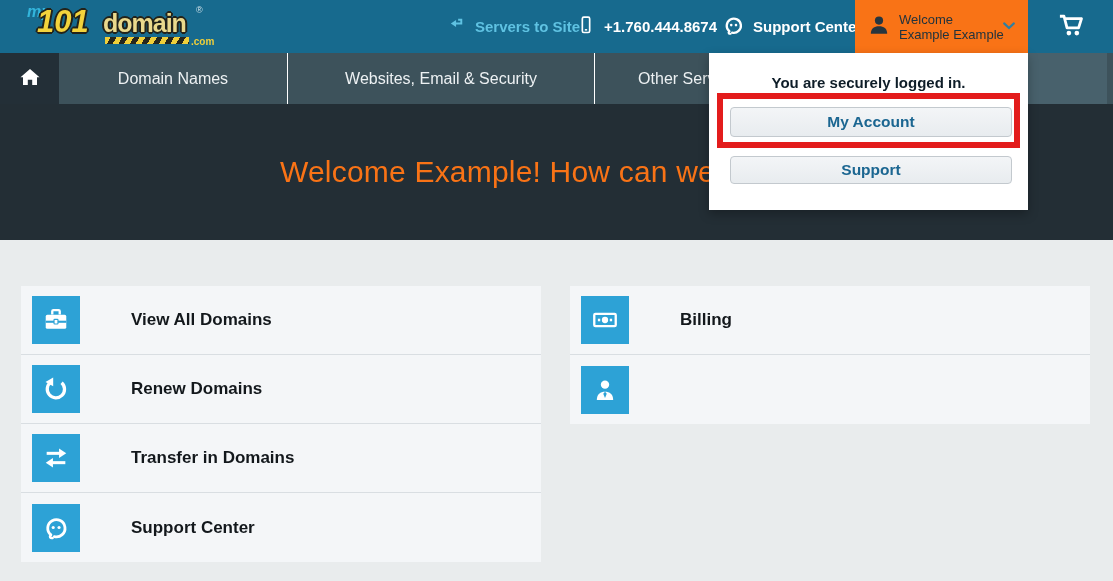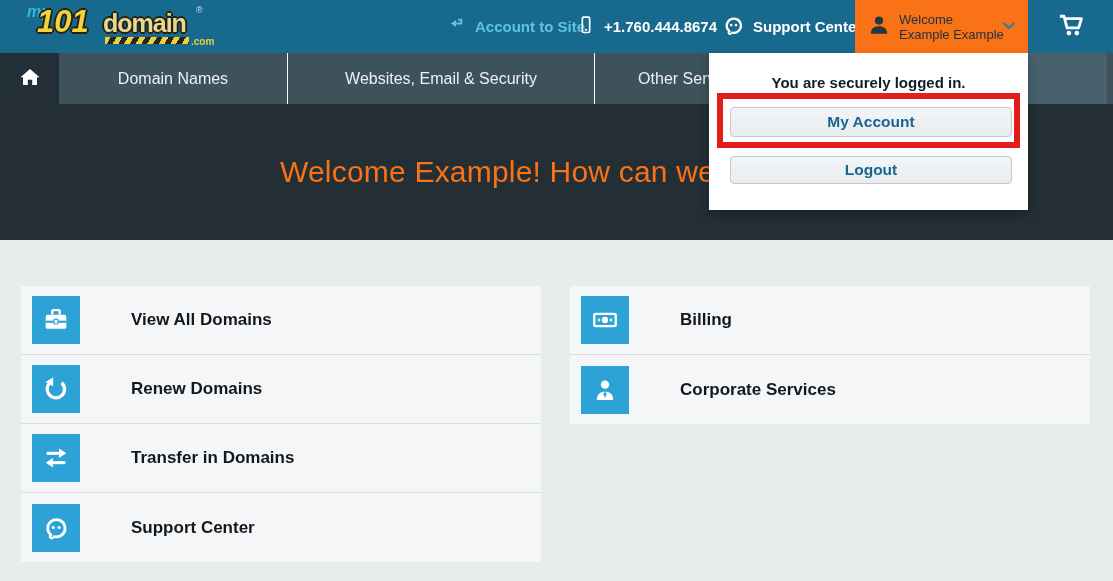--- a/index.html
+++ b/index.html
@@ -79,21 +79,21 @@
       <span class="logo-reg">®</span>
     </div>
 
     <div class="tb-item return-link">
       <span>
         <svg width="19" height="19" viewBox="0 0 24 24">
             <path d="M12.8 4.8 h4 v4.6 H9.6" fill="none" stroke="#5fc2e2" stroke-width="2.4"></path>
             <polygon points="10.2 4.9, 10.2 13.9, 3.6 9.4" fill="#5fc2e2"></polygon>
           </svg>
       </span>
-      <span>Account to Site</span>
+      <span>Servers to Site</span>
     </div>
 
     <div class="tb-item phone-link">
       <span>
         <svg width="20" height="22" viewBox="0 0 24 24">
             <rect x="7.6" y="2.6" width="8.8" height="18.4" rx="1.8" fill="none" stroke="#fff" stroke-width="2"></rect>
             <line x1="10.6" y1="17.8" x2="13.4" y2="17.8" stroke="#fff" stroke-width="1.8"></line>
           </svg>
       </span>
       <span>+1.760.444.8674</span>
@@ -154,21 +154,21 @@
     <div class="account-tab-highlight"></div>
   </nav>
 
   <section class="hero">
     <div class="hero-heading">Welcome Example! How can we</div>
   </section>
 
   <div class="dropdown">
     <div class="dd-status">You are securely logged in.</div>
     <button class="dd-btn dd-myaccount">My Account</button>
-    <button class="dd-btn dd-logout">Logout</button>
+    <button class="dd-btn dd-logout">Support</button>
     <div class="annotation-box"></div>
   </div>
 
   <main class="content">
 
     <div class="panel panel-left">
       <div class="ql-row">
         <span class="ql-icon">
           <svg width="28" height="28" viewBox="0 0 24 24">
               <rect x="3.2" y="7.6" width="17.6" height="12" rx="1.4" fill="#fff"></rect>
@@ -225,18 +225,17 @@
         <span class="ql-label">Billing</span>
       </div>
       <div class="ql-row">
         <span class="ql-icon">
           <svg width="28" height="28" viewBox="0 0 24 24">
               <circle cx="12" cy="7.4" r="3.6" fill="#fff"></circle>
               <path d="M5 20.6 c0-5 3-7 7-7 s7 2 7 7 z" fill="#fff"></path>
               <polygon points="12 13.6, 10.5 15.2, 12 18.9, 13.5 15.2" fill="#2da2d6"></polygon>
             </svg>
         </span>
-        <span class="ql-label">Corporate Services</span>
       </div>
     </div>
 
   </main>
 </div>
 
 </body></html>

